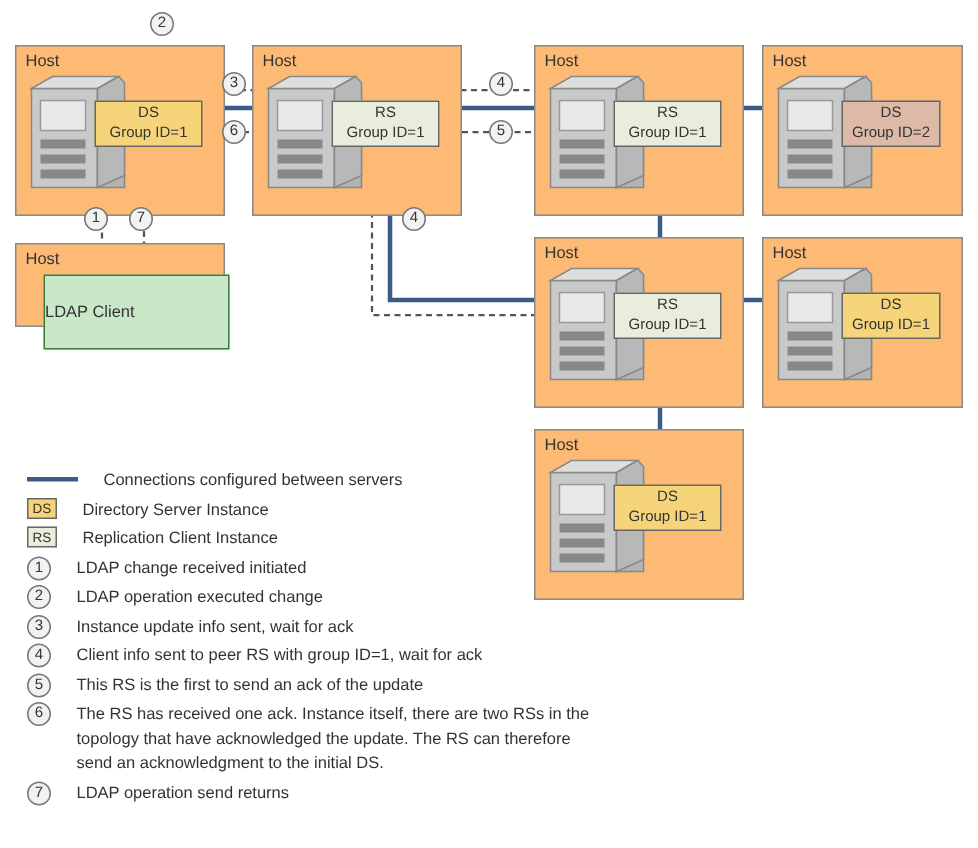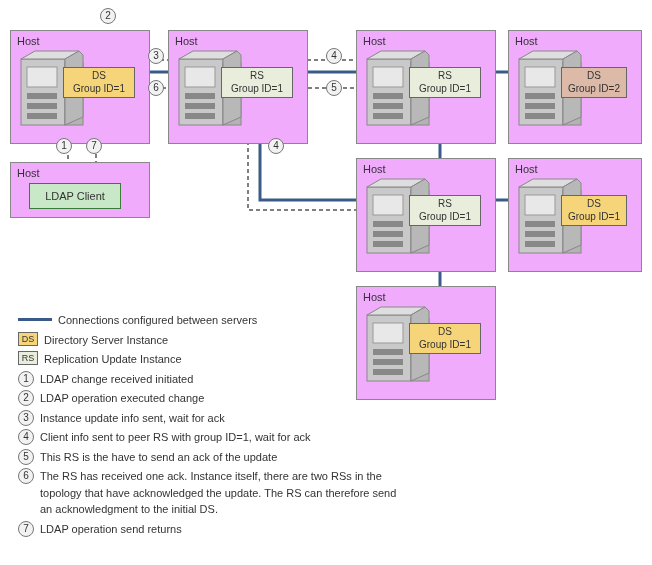--- a/index.html
+++ b/index.html
@@ -1,21 +1,21 @@
 <!DOCTYPE html>
 <html><head>
 <meta charset="utf-8">
 <style>
   * { box-sizing: border-box; margin: 0; padding: 0; }
   body { font-family: Arial, Helvetica, sans-serif; font-size: 11px; width: 652px; height: 565px; position: relative; background: #fff; color: #333; }
   .stage { position: absolute; left: 0; top: 0; width: 652px; height: 565px; }
   .host {
     position: absolute;
     border: 1px solid #888;
-    background: #f0abfc;
+    background: #fdba74;
     padding: 4px 6px 6px 6px;
   }
   .host-label { font-size: 11px; color: #333; margin-bottom: 2px; }
   .server-box {
     position: relative;
     width: 118px;
     height: 88px;
   }
   .server-shape {
     position: absolute;
@@ -34,41 +34,40 @@
     padding: 2px 2px;
     background: #e9eddb;
   }
   .badge.ds-yellow { background: #f6d47a; }
   .badge.ds-purple { background: #ddb9a8; }
   .badge.rs { background: #e9eddb; }
   .badge .ln1 { display:block; }
   .badge .ln2 { display:block; }
   .ldap-client {
     position: absolute;
-    width: 92px;
+    width: 124px;
     border: 1px solid #3a7d3a;
     background: #c9e8c8;
-    text-align: center;
     font-size: 11px;
-    padding: 6px 0;
+    padding: 18px 0;
   }
   .step-circle {
     position: absolute;
     width: 16px; height: 16px;
     border: 1px solid #777;
     border-radius: 50%;
     background: #f2f2f2;
     font-size: 10px;
     line-height: 14px;
     text-align: center;
     color: #333;
   }
   
   .legend { position: absolute; left: 18px; top: 312px; width: 380px; font-size: 11px; line-height: 1.5; }
-  .legend-row { display: flex; align-items: flex-start; margin-bottom: 3px; gap: 6px; }
+  .legend-row { display: flex; align-items: flex-start; margin-bottom: 3px; gap: 17px; }
   .legend-swatch-line { width: 34px; height: 3px; background: #3a5a89; margin-top: 6px; flex: 0 0 auto; }
   .legend-swatch-ds { width: 20px; height: 14px; background: #f6d47a; border: 1px solid #666; font-size: 9px; text-align: center; line-height: 12px; flex: 0 0 auto; }
   .legend-swatch-rs { width: 20px; height: 14px; background: #e9eddb; border: 1px solid #666; font-size: 9px; text-align: center; line-height: 12px; flex: 0 0 auto; }
   .legend-step { width: 16px; height: 16px; border: 1px solid #777; border-radius: 50%; background: #f2f2f2; font-size: 10px; line-height: 14px; text-align: center; flex: 0 0 auto; }
   .legend-text { flex: 1 1 auto; }
   svg.net { position: absolute; left:0; top:0; pointer-events:none; }
 </style>
 </head>
 <body>
 
@@ -223,41 +222,41 @@
     <div class="legend-row">
       <div class="legend-swatch-line"></div>
       <div class="legend-text">Connections configured between servers</div>
     </div>
     <div class="legend-row">
       <div class="legend-swatch-ds">DS</div>
       <div class="legend-text">Directory Server Instance</div>
     </div>
     <div class="legend-row">
       <div class="legend-swatch-rs">RS</div>
-      <div class="legend-text">Replication Update Instance</div>
+      <div class="legend-text">Replication Client Instance</div>
     </div>
     <div class="legend-row">
       <div class="legend-step">1</div>
       <div class="legend-text">LDAP change received initiated</div>
     </div>
     <div class="legend-row">
       <div class="legend-step">2</div>
       <div class="legend-text">LDAP operation executed change</div>
     </div>
     <div class="legend-row">
       <div class="legend-step">3</div>
       <div class="legend-text">Instance update info sent, wait for ack</div>
     </div>
     <div class="legend-row">
       <div class="legend-step">4</div>
       <div class="legend-text">Client info sent to peer RS with group ID=1, wait for ack</div>
     </div>
     <div class="legend-row">
       <div class="legend-step">5</div>
-      <div class="legend-text">This RS is the have to send an ack of the update</div>
+      <div class="legend-text">This RS is the first to send an ack of the update</div>
     </div>
     <div class="legend-row">
       <div class="legend-step">6</div>
       <div class="legend-text">The RS has received one ack. Instance itself, there are two RSs in the topology that have acknowledged the update. The RS can therefore send an acknowledgment to the initial DS.</div>
     </div>
     <div class="legend-row">
       <div class="legend-step">7</div>
       <div class="legend-text">LDAP operation send returns</div>
     </div>
   </div>

